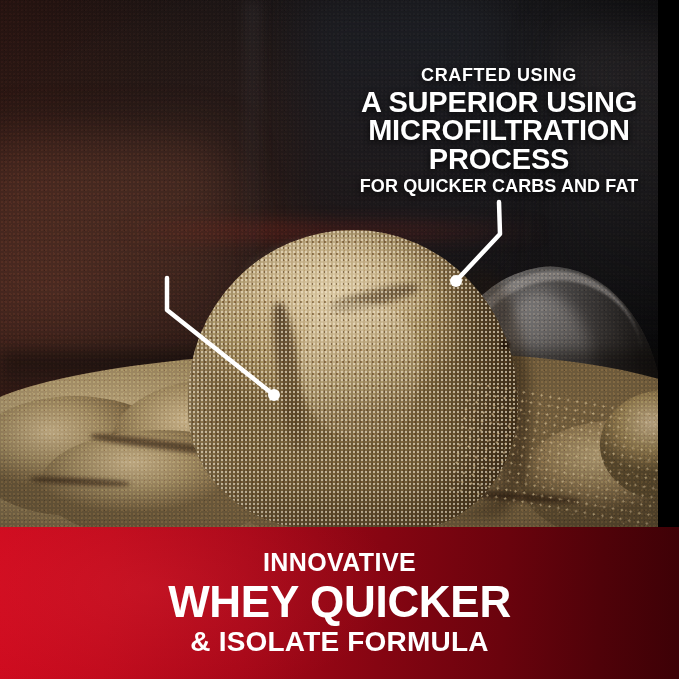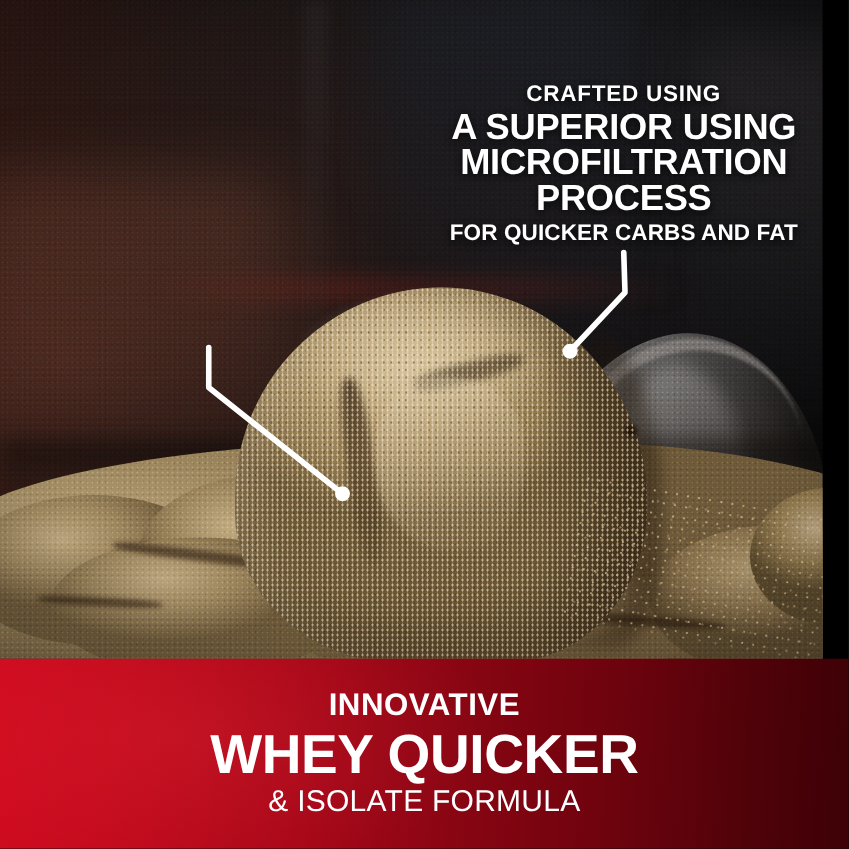--- a/index.html
+++ b/index.html
@@ -220,21 +220,21 @@
     display:flex; flex-direction:column; align-items:center; justify-content:center;
     color:#fff; text-align:center;
   }
   .banner-sheen {
     position:absolute; left:0; top:0; width:679px; height:152px;
     background:radial-gradient(60% 120% at 22% 40%, rgba(255,70,80,.16), rgba(255,0,0,0) 62%);
     pointer-events:none;
   }
   .banner-l1 { font-size:25px; font-weight:bold; letter-spacing:.4px; line-height:1; position:relative; }
   .banner-l2 { font-size:44px; font-weight:bold; letter-spacing:-0.3px; line-height:1.05; margin-top:4px; position:relative; }
-  .banner-l3 { font-size:24px; font-weight:normal; letter-spacing:.2px; line-height:1; margin-top:3px; position:relative; }
+  .banner-l3 { font-size:28px; font-weight:bold; letter-spacing:.2px; line-height:1; margin-top:3px; position:relative; }
 </style>
 </head>
 <body>
 
 <div id="stage">
 
   <div class="photo">
     <div class="bg-base"></div>
     <div class="bg-blur-a"></div>
     <div class="bg-blur-b"></div>

